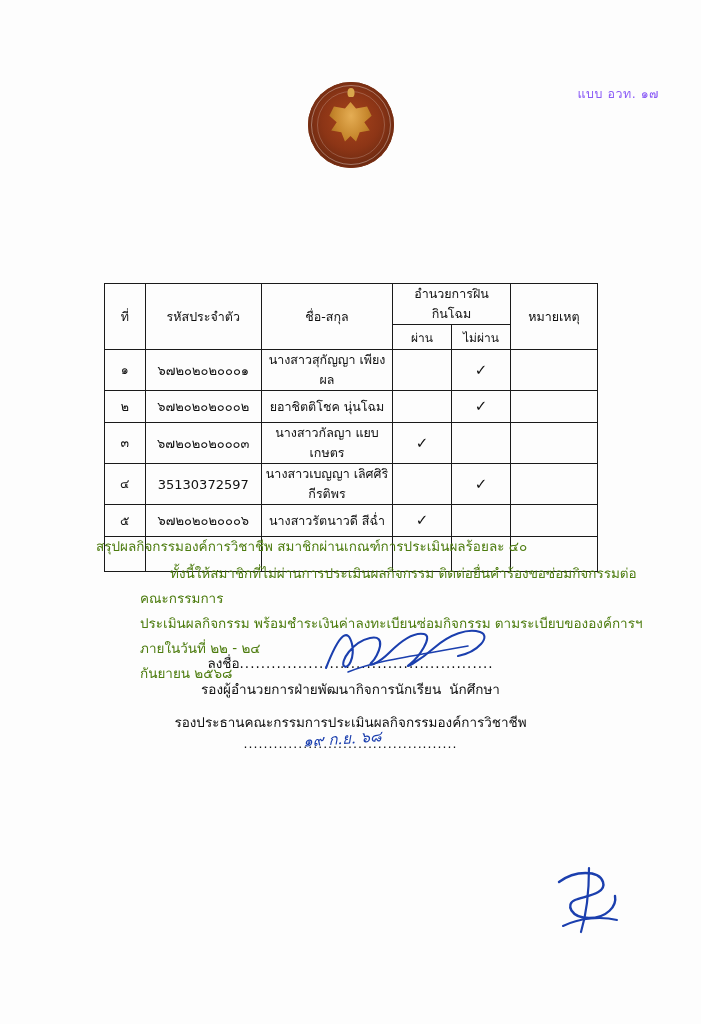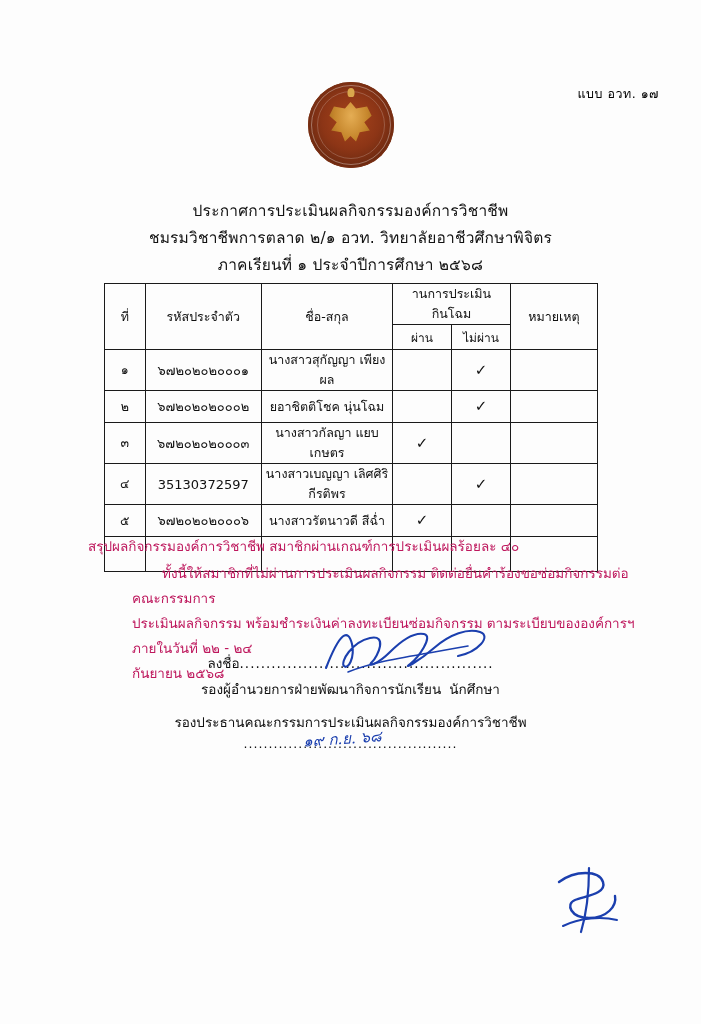--- a/index.html
+++ b/index.html
@@ -20,21 +20,21 @@
     inset: 0;
     background: #fdfdfd;
   }
   
   .form-code {
     position: absolute;
     top: 84px;
     right: 42px;
     font-size: 12.5px;
     letter-spacing: 0.5px;
-    color: #000000;
+    color: #8b5cf6;
   }
   
   .emblem-wrap {
     position: absolute;
     top: 82px;
     left: 0;
     right: 0;
     display: flex;
     justify-content: center;
   }
@@ -133,25 +133,25 @@
     font-family: "DejaVu Sans", sans-serif;
     font-size: 15px;
     color: #111;
     line-height: 1;
   }
   .blankrow td { height: 34px; }
 
   
   .para {
     position: absolute;
-    left: 88px;
+    left: 96px;
     width: 512px;
     font-size: 13.5px;
     line-height: 25px;
-    color: #be185d;
+    color: #4d7c0f;
   }
   .p1 { top: 534px; }
   .p2 { top: 561px; margin-left: 44px; }
   .indent { display: inline-block; width: 30px; }
 
   
   .sig {
     position: absolute;
     left: 0;
     right: 0;
@@ -203,34 +203,29 @@
 
   <div class="emblem-wrap">
     <div class="emblem">
       <div class="ring-text"></div>
       <div class="ring-text2"></div>
       <div class="topdot"></div>
       <div class="garuda"></div>
     </div>
   </div>
 
-  <div class="titles">
-    <div>ประกาศการประเมินผลกิจกรรมองค์การวิชาชีพ</div>
-    <div>ชมรมวิชาชีพการตลาด ๒/๑ อวท. วิทยาลัยอาชีวศึกษาพิจิตร</div>
-    <div>ภาคเรียนที่ ๑ ประจำปีการศึกษา ๒๕๖๘</div>
-  </div>
 
   <table class="main">
     <tbody>
         <tr class="th-row1">
       <th class="col-no" rowspan="2">ที่</th>
       <th class="col-id" rowspan="2">รหัสประจำตัว</th>
       <th class="col-name" rowspan="2">ชื่อ-สกุล</th>
       <th class="col-result" colspan="2">
-        <div>านการประเมิน</div>
+        <div>อำนวยการฝิน</div>
         <div>กินโฉม</div>
       </th>
       <th class="col-note" rowspan="2">หมายเหตุ</th>
     </tr>
     <tr class="th-sub">
       <th class="col-pass">ผ่าน</th>
       <th class="col-fail">ไม่ผ่าน</th>
     </tr>
 
     <tr>

